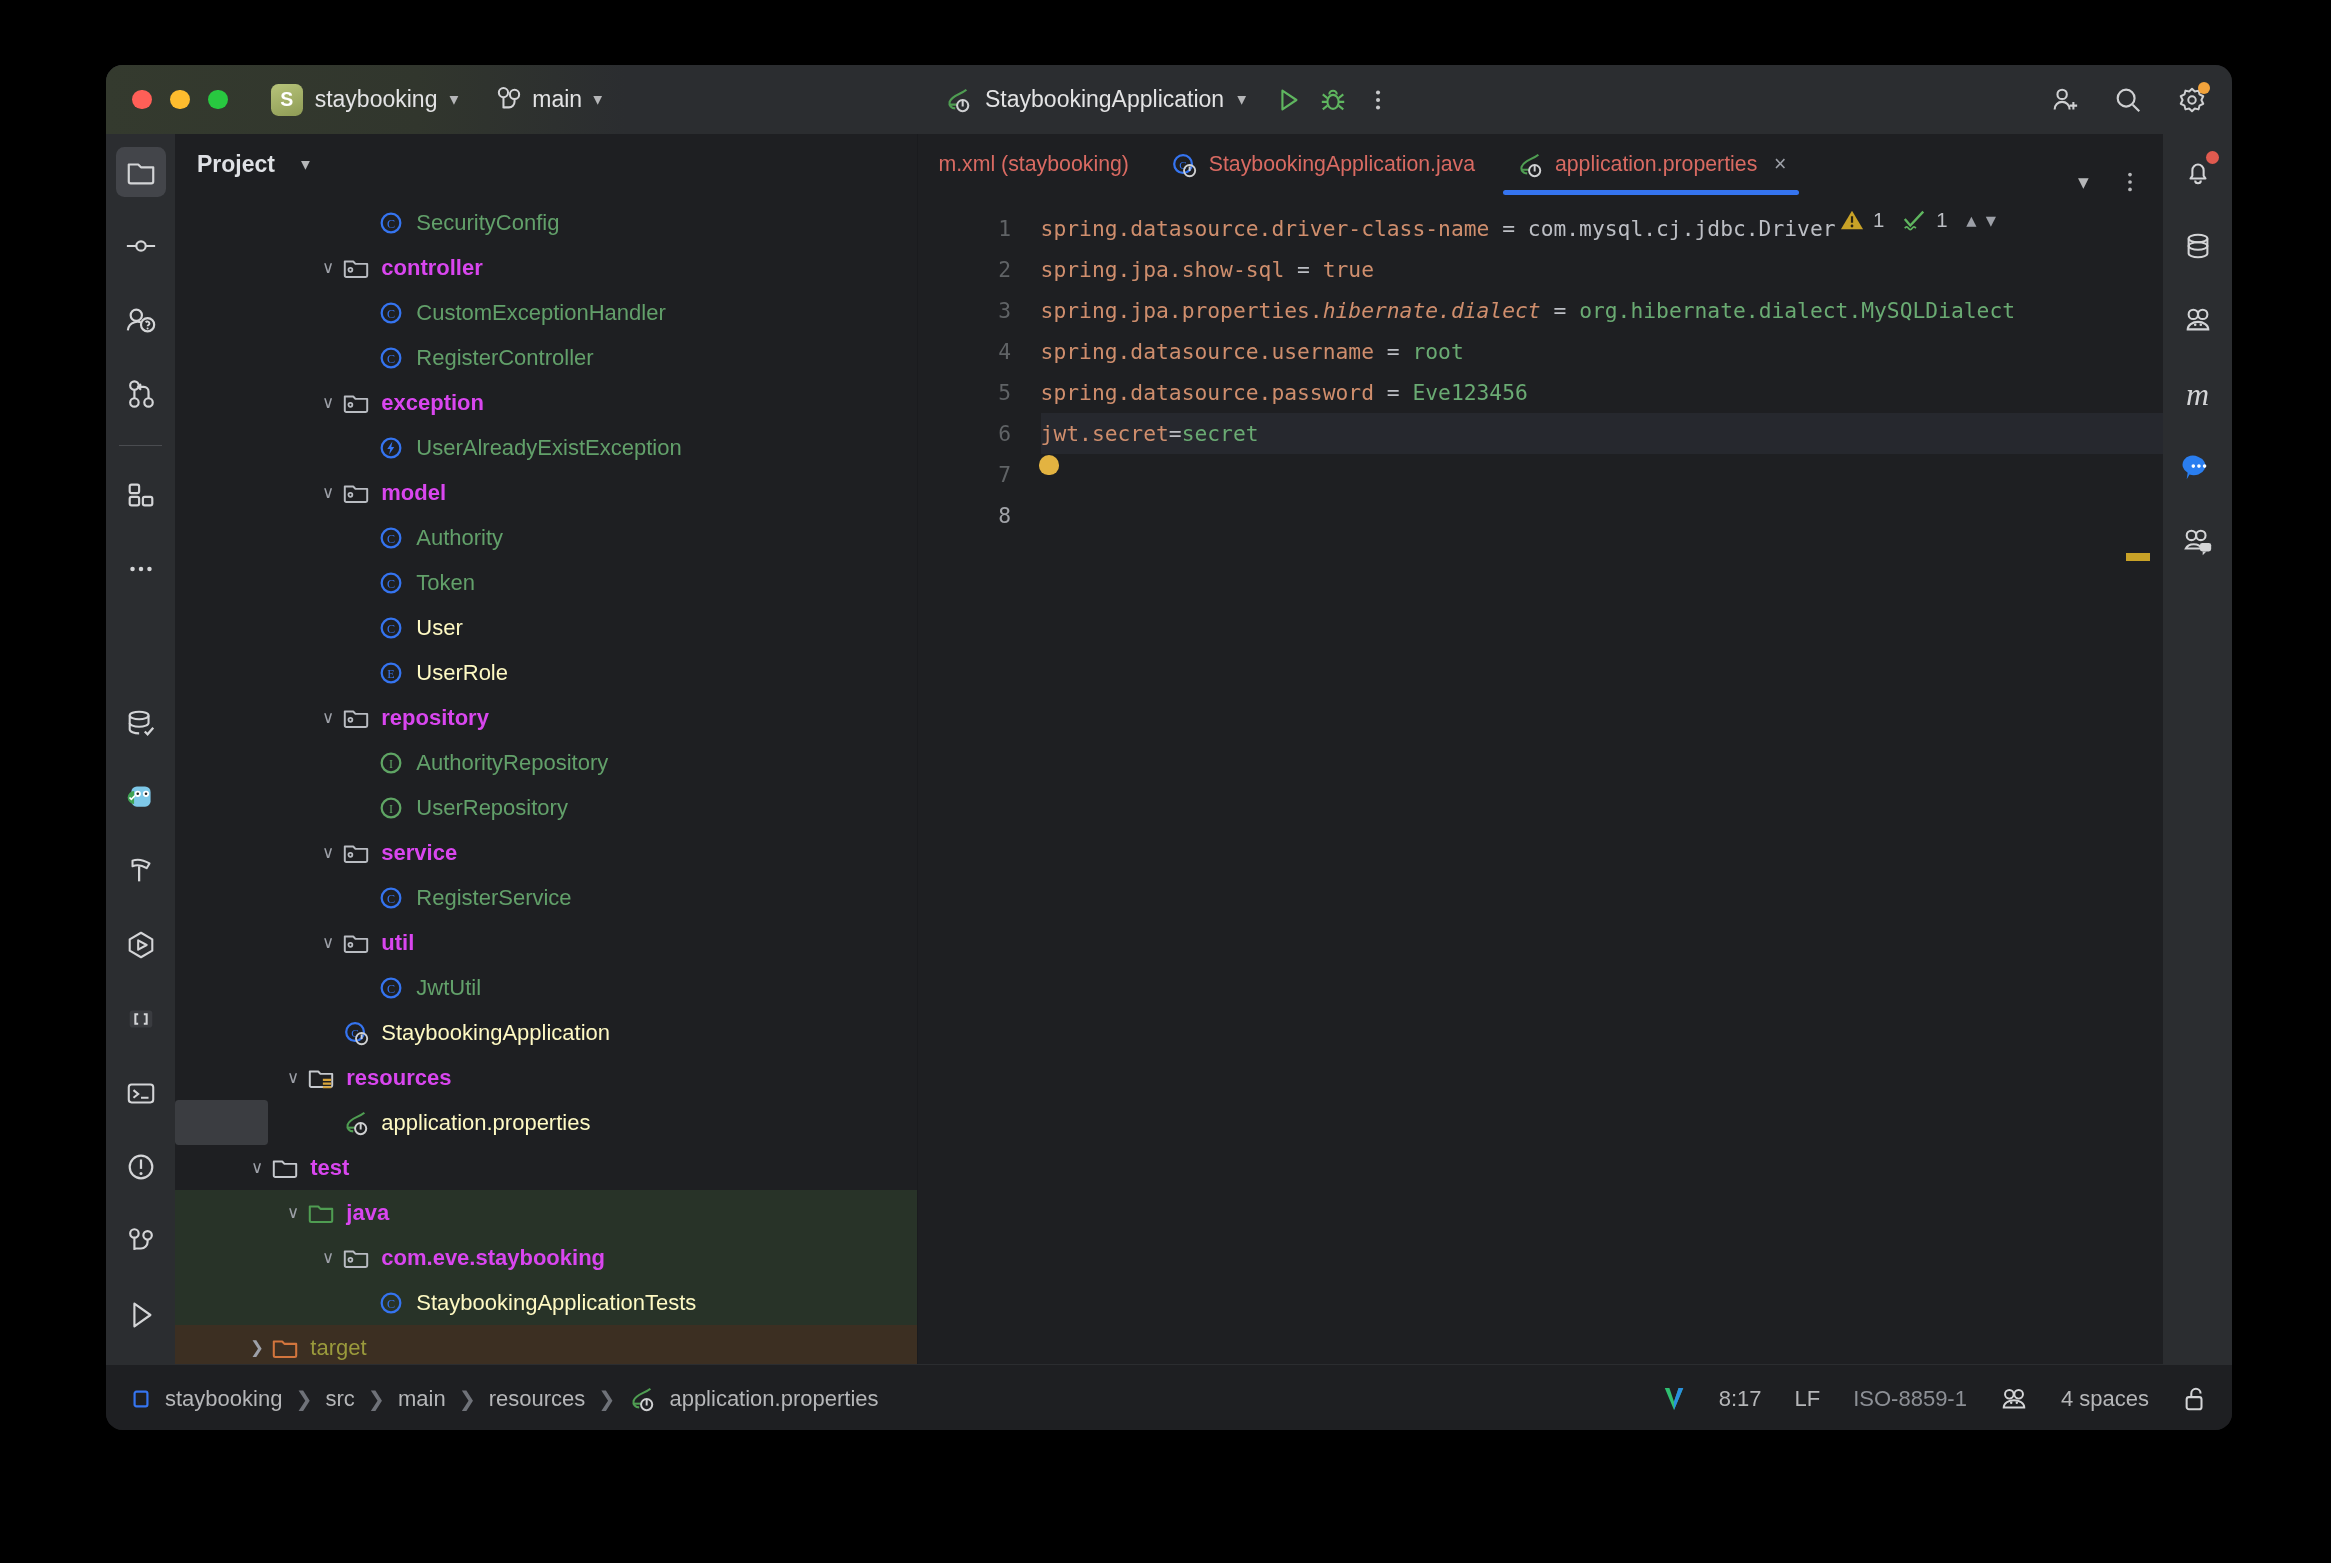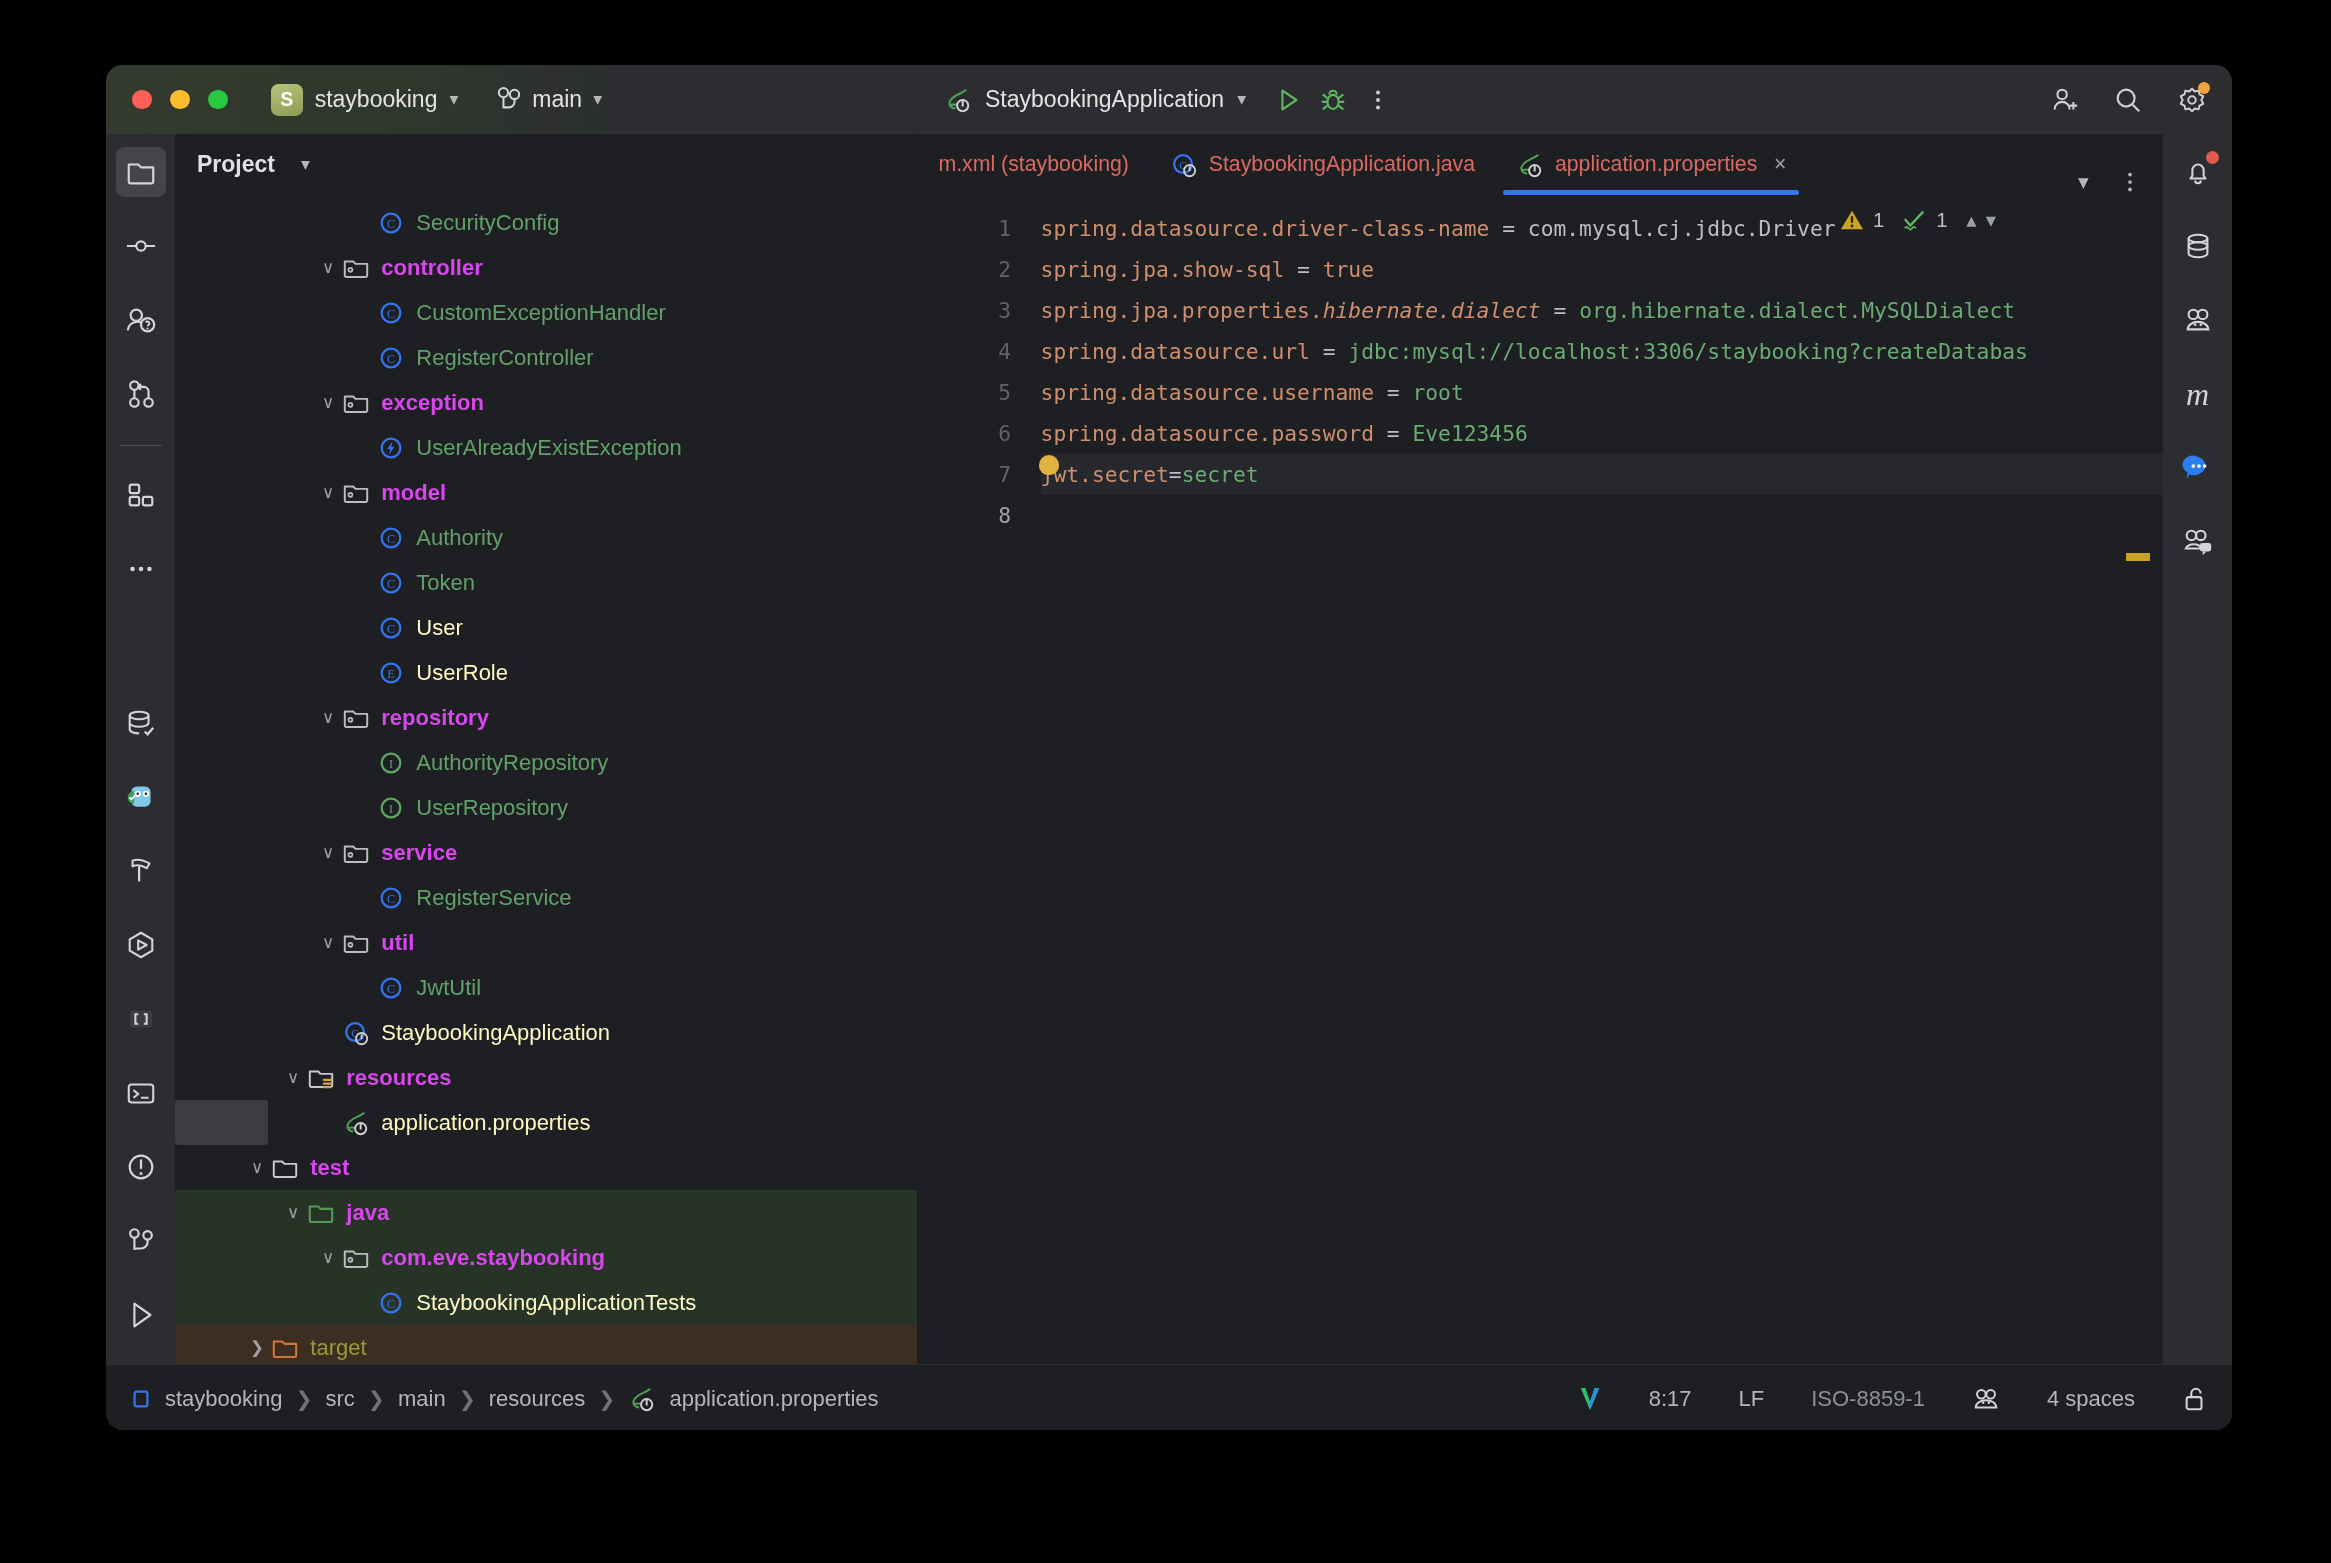--- a/index.html
+++ b/index.html
@@ -156,21 +156,21 @@
     position:absolute; right: 13px; top: 557px; width: 24px; height: 8.3px; background:#c9a227;
   }
 
   
   .statusbar {
     height: 67px; background:#1e1f22; display:flex; align-items:center;
     padding: 0 24px; gap: 0; border-top:0.9px solid #2b2d30;
   }
   .crumbs { display:flex; align-items:center; gap:13px; color:#b5b6b8; font-size:22px; }
   .crumb-sep { color:#6f7279; font-size:20.4px; }
-  .status-right { margin-left:auto; display:flex; align-items:center; gap:47px; color:#b5b6b8; font-size:22px;}
+  .status-right { margin-left:auto; display:flex; align-items:center; gap:33px; color:#b5b6b8; font-size:22px;}
   svg { display:block; }
 </style>
 </head>
 <body>
 
 <div class="screen">
 <div class="window">
 
   <div class="titlebar proj-tint">
     <div class="traffic">
@@ -685,21 +685,20 @@
               <div class="gline">4</div>
               <div class="gline">5</div>
               <div class="gline">6</div>
               <div class="gline">7</div>
               <div class="gline cur">8</div>
             </div>
         <div class="code" id="code">
           <div class="cline"><span class="k">spring.datasource.driver-class-name</span><span class="eq"> = </span><span class="eq">com.mysql.cj.jdbc.Driver</span></div>
               <div class="cline"><span class="k">spring.jpa.show-sql</span><span class="eq"> = </span><span class="k">true</span></div>
               <div class="cline"><span class="k"><span>spring.jpa.properties.</span><span class="ital">hibernate.dialect</span></span><span class="eq"> = </span><span class="v">org.hibernate.dialect.MySQLDialect</span></div>
-              <div class="cline"><span class="k">spring.datasource.url</span><span class="eq"> = </span><span class="v">jdbc:mysql://localhost:3306/staybooking?createDatabas</span></div>
               <div class="cline"><span class="k">spring.datasource.username</span><span class="eq"> = </span><span class="v">root</span></div>
               <div class="cline"><span class="k">spring.datasource.password</span><span class="eq"> = </span><span class="v">Eve123456</span></div>
               <div class="cline cur"><span class="k squig-y">jwt.secret</span><span class="eq">=</span><span class="v">secret</span></div>
               <div class="bulb" style="top: 260px;"></div>
           <div class="marker-stripe" style="top: 358px;"></div>
         </div>
         <div class="inspect">
           <span>
             <svg width="24" height="24" viewBox="0 0 26 26">
                   <path d="M13 3 L25 23 H1 Z" fill="#c9a227"></path>

